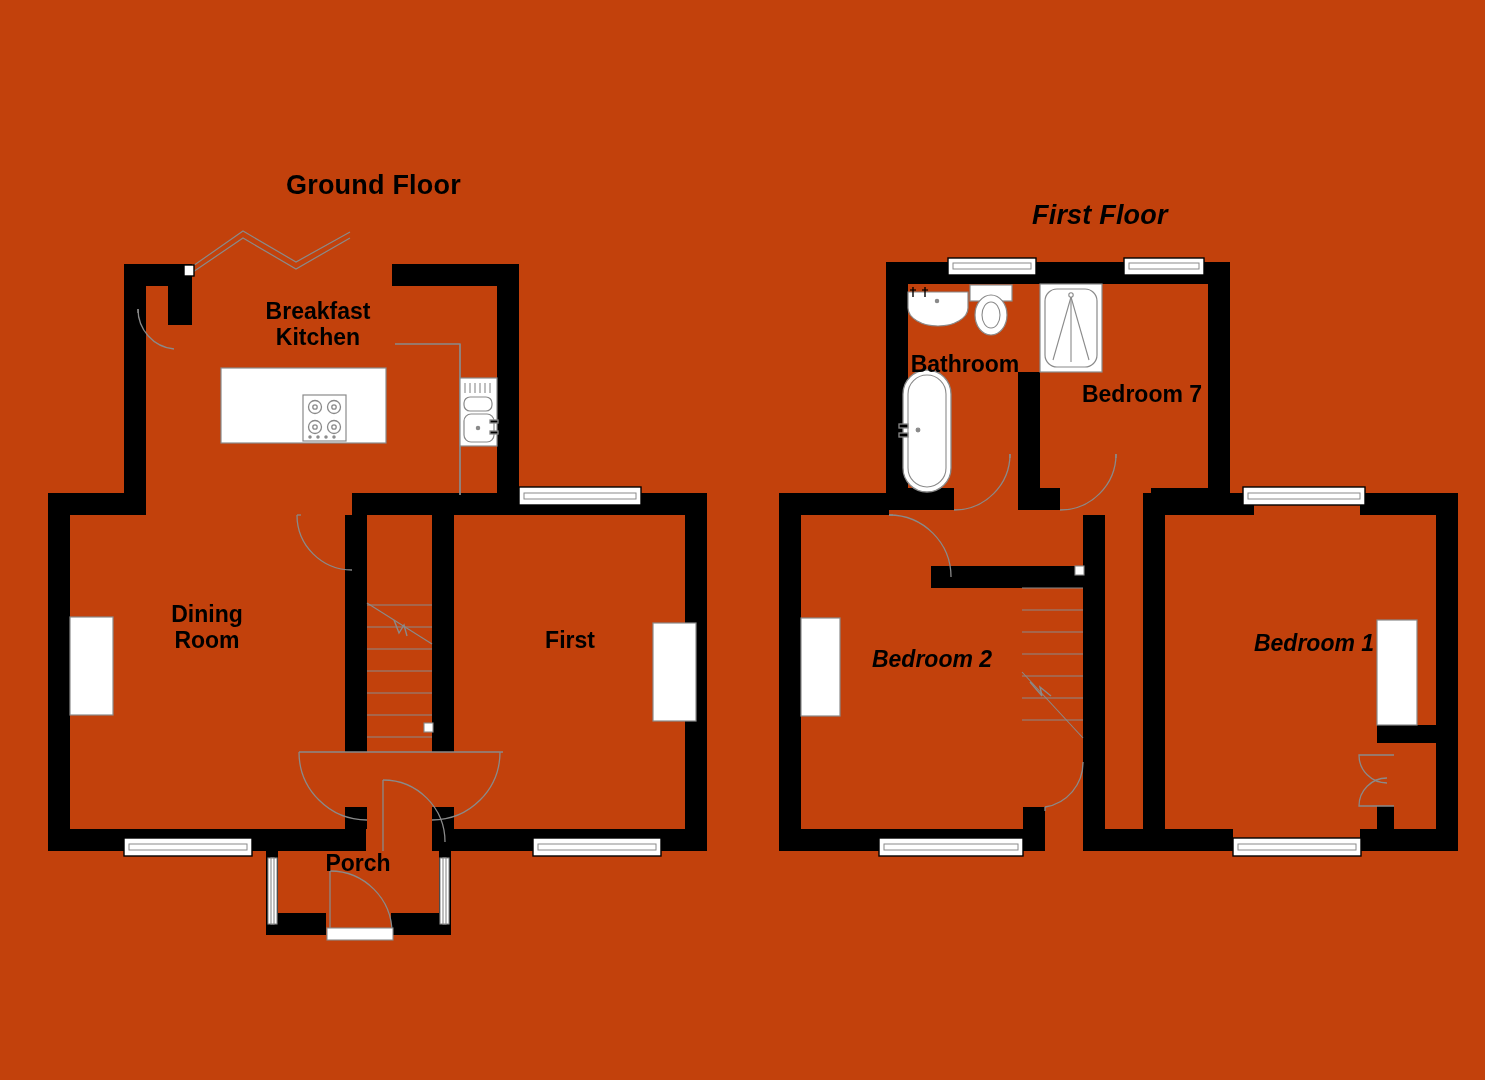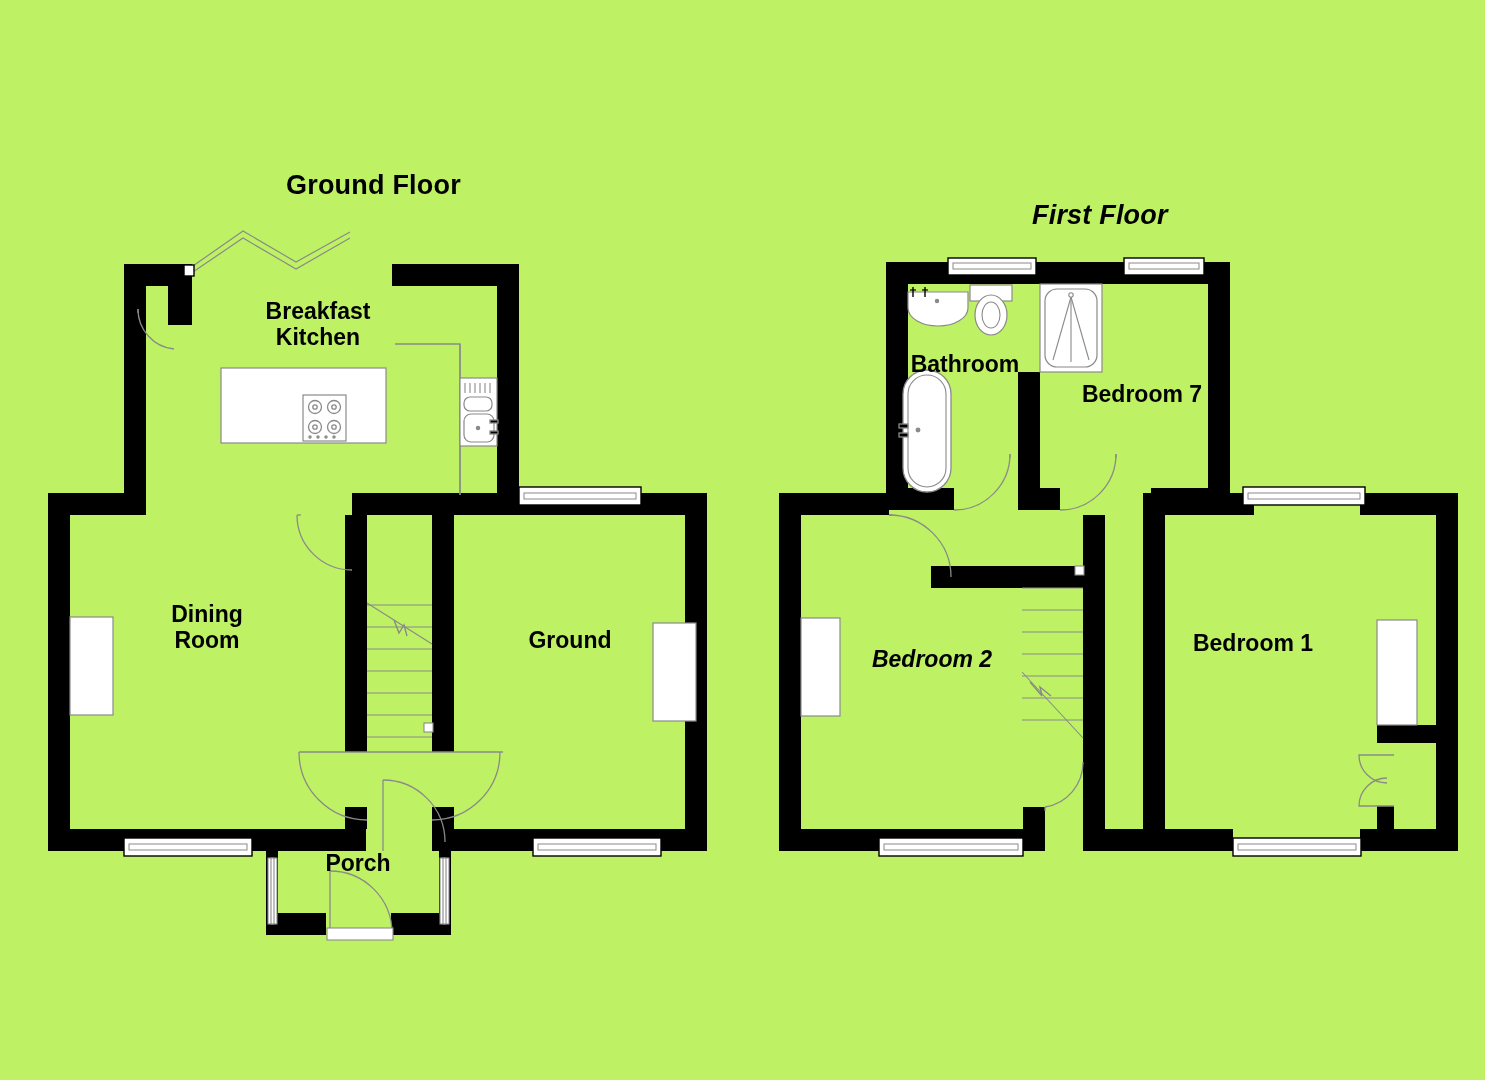--- a/index.html
+++ b/index.html
@@ -4,21 +4,21 @@
 <style>
   html, body {
     margin: 0;
     padding: 0;
     background: #ffffff;
   }
   #page {
     position: relative;
     width: 1485px;
     height: 1080px;
-    background: #bef264;
+    background: #c2410c;
     overflow: hidden;
     font-family: "Liberation Sans", sans-serif;
   }
   svg.plan {
     position: absolute;
     left: 0;
     top: 0;
     width: 1485px;
     height: 1080px;
   }
@@ -333,21 +333,21 @@
     </g>
   </svg>
 
   <div class="floor-title" id="t-ground" style="left: 286px; top: 170px;">Ground Floor</div>
   <div class="floor-title" id="t-first" style="left: 1032px; top: 200px; font-style: italic;">First Floor</div>
 
   <div class="room-label" id="r-kitchen" style="left: 318px; top: 324px; transform: translate(-50%, -50%);">Breakfast
 Kitchen</div>
   <div class="room-label" id="r-dining" style="left: 207px; top: 627px; transform: translate(-50%, -50%);">Dining
 Room</div>
-  <div class="room-label" id="r-lounge" style="left: 570px; top: 640px; transform: translate(-50%, -50%);">Ground</div>
+  <div class="room-label" id="r-lounge" style="left: 570px; top: 640px; transform: translate(-50%, -50%);">First</div>
   <div class="room-label" id="r-porch" style="left: 358px; top: 863px; transform: translate(-50%, -50%);">Porch</div>
 
   <div class="room-label" id="r-bathroom" style="left: 965px; top: 334px; transform: translate(-50%, -50%); margin-top: 30px;">Bathroom</div>
   <div class="room-label" id="r-bed3" style="left: 1142px; top: 394px; transform: translate(-50%, -50%);">Bedroom 7</div>
   <div class="room-label" id="r-bed2" style="left: 932px; top: 659px; transform: translate(-50%, -50%); font-style: italic;">Bedroom 2</div>
-  <div class="room-label" id="r-bed1" style="left: 1253px; top: 643px; transform: translate(-50%, -50%);">Bedroom 1</div>
+  <div class="room-label" id="r-bed1" style="left: 1314px; top: 643px; transform: translate(-50%, -50%); font-style: italic;">Bedroom 1</div>
 
 </div>
 
 </body></html>

